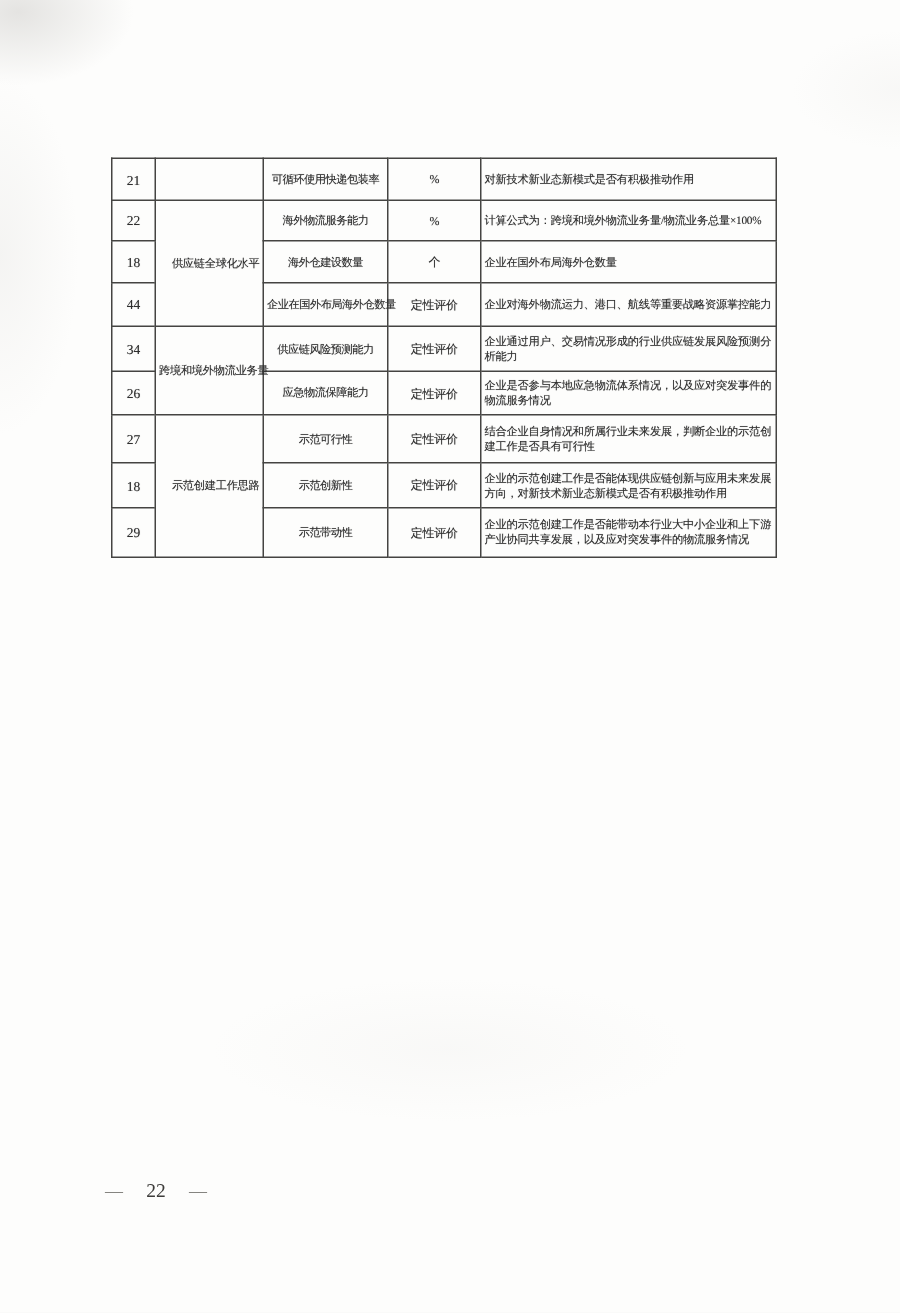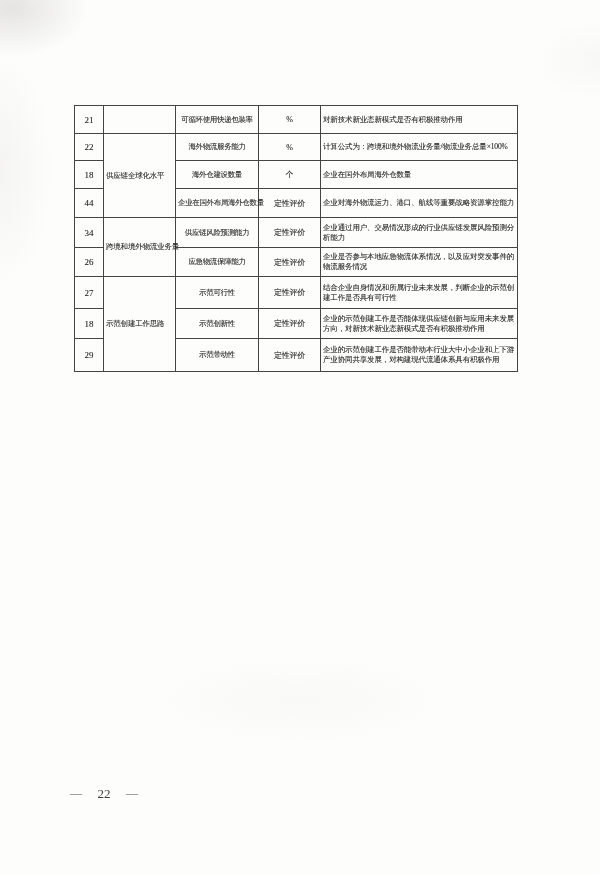--- a/index.html
+++ b/index.html
@@ -29,21 +29,21 @@
     table-layout:fixed;
     color:#2e2e2e;
   }
   .eval-table td{
     border:1px solid #454442;
     vertical-align:middle;
     padding:1px 2px;
     text-shadow:0 0 0.5px rgba(40,40,40,0.45);
   }
   .c-no{font-size:9px;text-align:center;}
-  .c-cat{font-size:7.5px;text-align:left;white-space:nowrap;letter-spacing:-0.2px;padding:0;}
+  .c-cat{font-size:7.5px;text-align:right;white-space:nowrap;letter-spacing:-0.2px;padding:0;}
   .c-ind{font-size:7.5px;text-align:center;white-space:nowrap;letter-spacing:-0.35px;padding:0;}
   .c-unit{font-size:8px;text-align:center;letter-spacing:-0.2px;}
   .c-desc{font-size:7.5px;text-align:left;line-height:1.3;letter-spacing:-0.15px;padding:2px 3px;}
   .page-number{
     position:absolute;left:70px;top:786px;width:68px;
     display:flex;justify-content:space-between;align-items:center;
     font-size:13px;color:#3d3c3a;
   }
   .page-number .dash{font-size:12px;color:#55534f;transform:scaleY(0.8);}
 </style>
@@ -111,21 +111,21 @@
       <tr style="height:30px">
         <td class="c-no">18</td>
         <td class="c-ind">示范创新性</td>
         <td class="c-unit">定性评价</td>
         <td class="c-desc">企业的示范创建工作是否能体现供应链创新与应用未来发展方向，对新技术新业态新模式是否有积极推动作用</td>
       </tr>
       <tr style="height:33px">
         <td class="c-no">29</td>
         <td class="c-ind">示范带动性</td>
         <td class="c-unit">定性评价</td>
-        <td class="c-desc">企业的示范创建工作是否能带动本行业大中小企业和上下游产业协同共享发展，对构建现代流通体系具有积极作用</td>
+        <td class="c-desc">企业的示范创建工作是否能带动本行业大中小企业和上下游产业协同共享发展，以及应对突发事件的物流服务情况</td>
       </tr>
     </tbody>
   </table>
 
   <div class="page-number">
     <span class="dash">—</span>
     <span class="num">22</span>
     <span class="dash">—</span>
   </div>
 </div>

